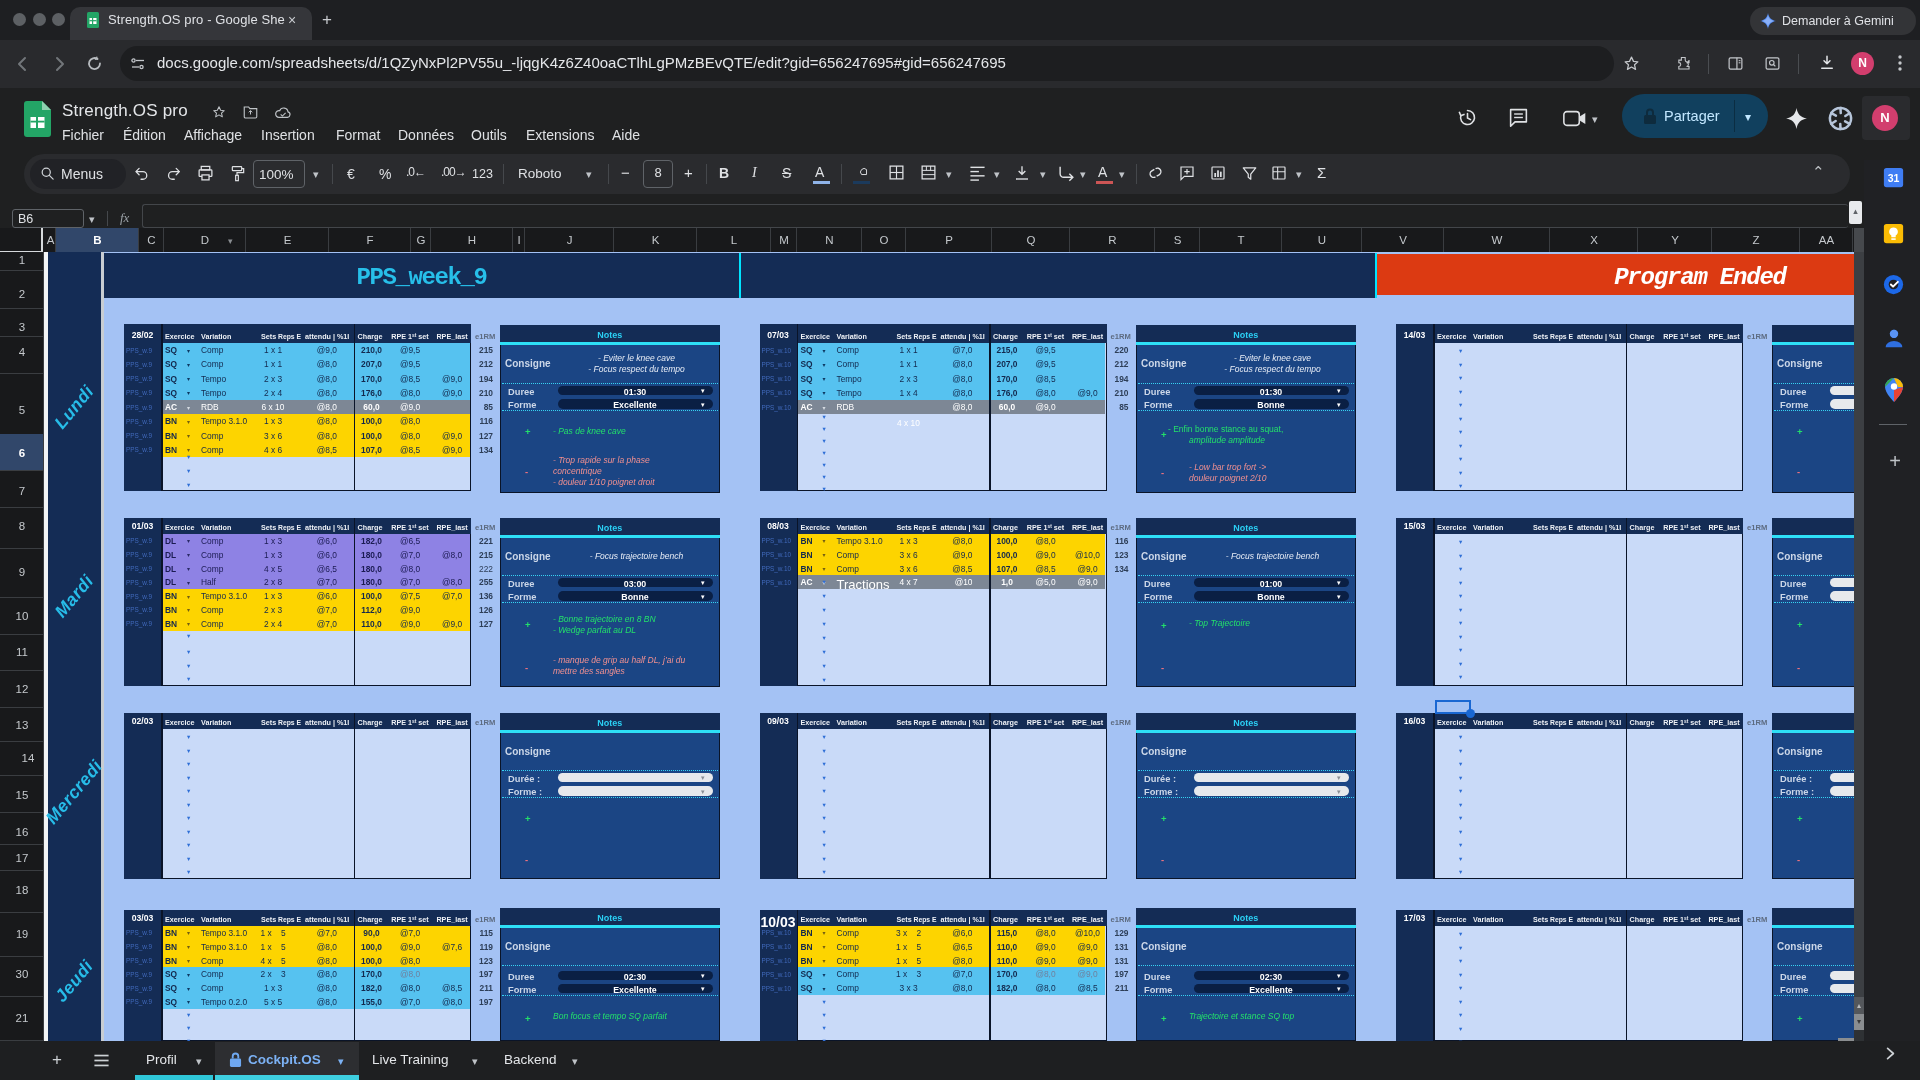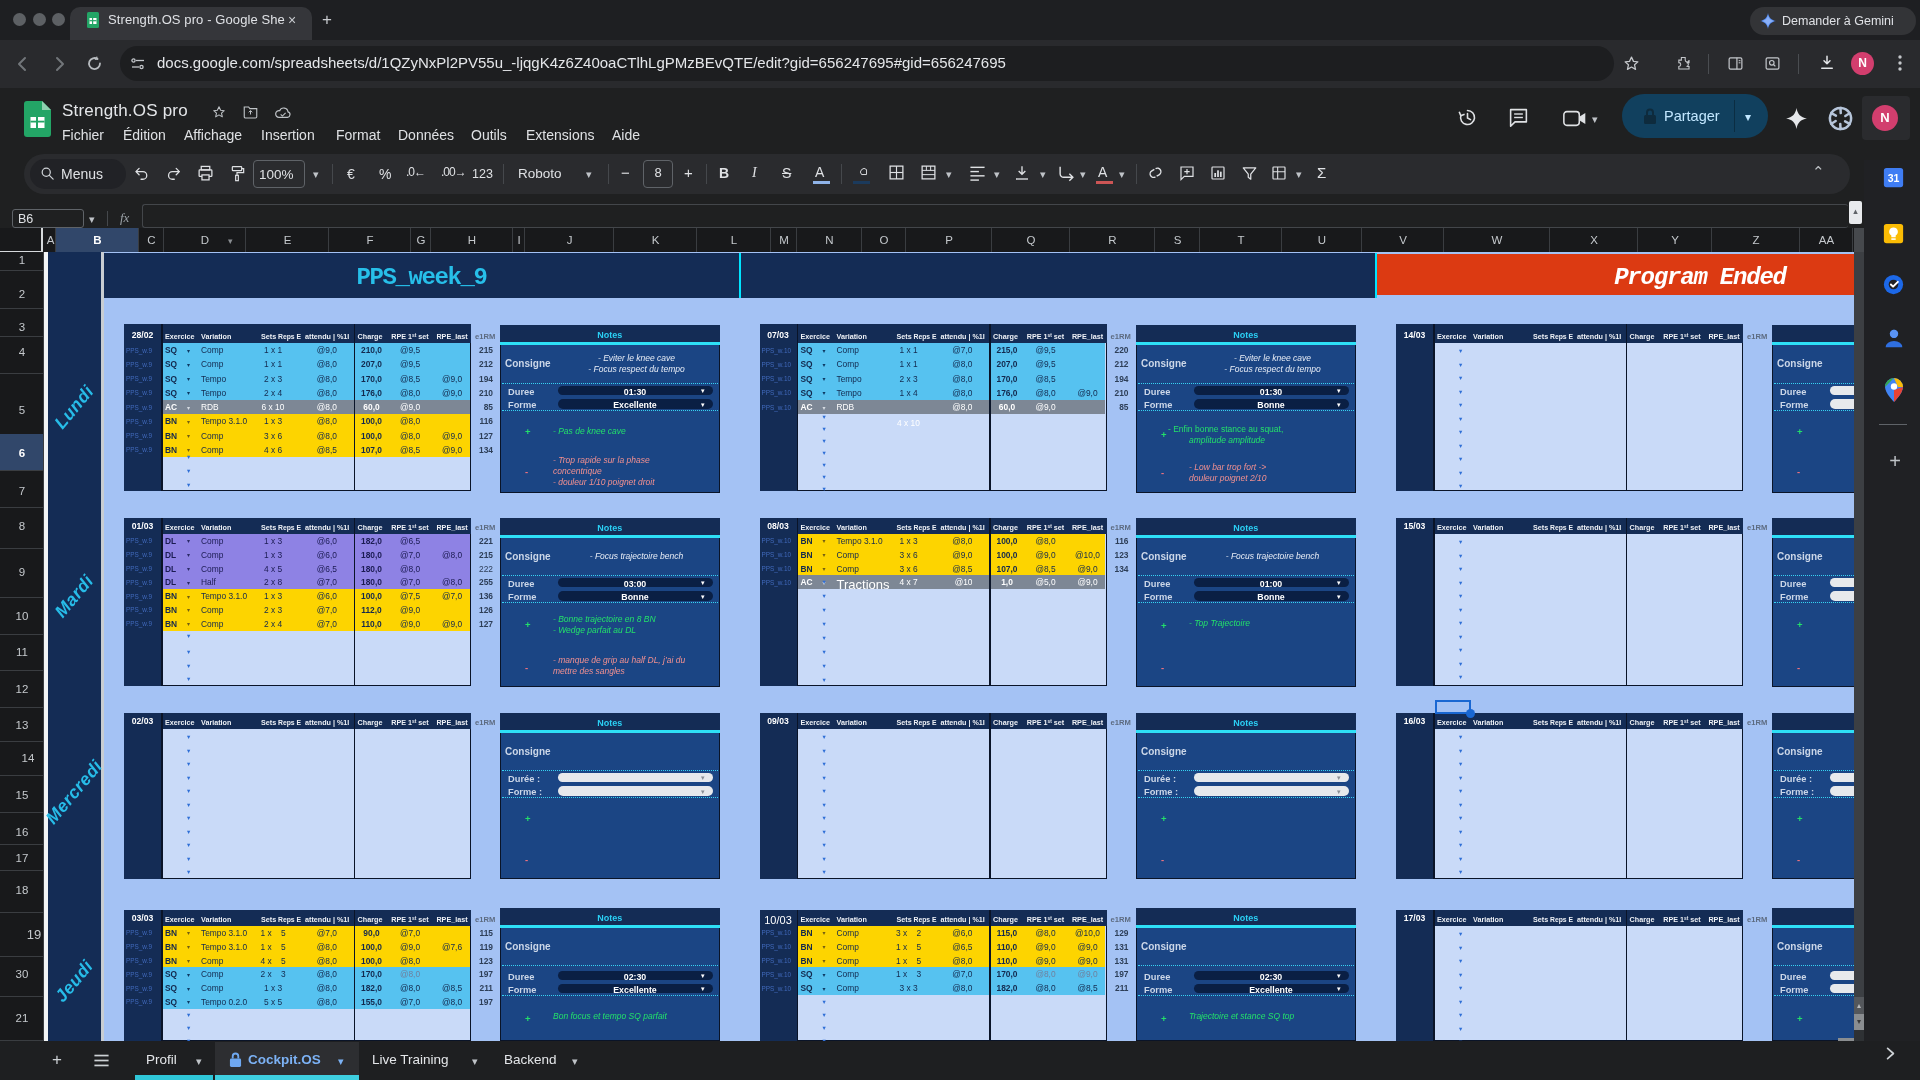--- a/index.html
+++ b/index.html
@@ -360,21 +360,21 @@
 <div class="t" style="left:0px;top:752px;font-size:11.5px;color:#c5c9cd;text-align:left;width:56px;text-align:center">14</div>
 <div class="" style="left:0px;top:812px;width:44px;height:1px;background:#3a3d41"></div>
 <div class="t" style="left:0px;top:789px;font-size:11.5px;color:#c5c9cd;text-align:left;width:44px;text-align:center">15</div>
 <div class="" style="left:0px;top:844px;width:44px;height:1px;background:#3a3d41"></div>
 <div class="t" style="left:0px;top:826px;font-size:11.5px;color:#c5c9cd;text-align:left;width:44px;text-align:center">16</div>
 <div class="" style="left:0px;top:870px;width:44px;height:1px;background:#3a3d41"></div>
 <div class="t" style="left:0px;top:852px;font-size:11.5px;color:#c5c9cd;text-align:left;width:44px;text-align:center">17</div>
 <div class="" style="left:0px;top:912px;width:44px;height:1px;background:#3a3d41"></div>
 <div class="t" style="left:0px;top:884px;font-size:11.5px;color:#c5c9cd;text-align:left;width:44px;text-align:center">18</div>
 <div class="" style="left:0px;top:956px;width:44px;height:1px;background:#3a3d41"></div>
-<div class="t" style="left:12px;top:928px;font-size:13px;color:#c5c9cd;text-align:left;width:44px;text-align:center">19</div>
+<div class="t" style="left:0px;top:928px;font-size:11px;color:#c5c9cd;text-align:left;width:44px;text-align:center">19</div>
 <div class="" style="left:0px;top:996px;width:44px;height:1px;background:#3a3d41"></div>
 <div class="t" style="left:0px;top:968px;font-size:11.5px;color:#c5c9cd;text-align:left;width:44px;text-align:center">30</div>
 <div class="" style="left:0px;top:1040px;width:44px;height:1px;background:#3a3d41"></div>
 <div class="t" style="left:0px;top:1012px;font-size:11.5px;color:#c5c9cd;text-align:left;width:44px;text-align:center">21</div>
 <div class="" style="left:43px;top:252px;width:1px;height:790px;background:#3a3d41"></div>
 <div id="sheet" style="left:44px;top:252px;width:1810px;height:790px;overflow:hidden;background:#a4c2f4">
     <div style="left:0px;top:0px;width:4px;height:790px;background:#f2f4f6"></div>
     <div style="left:4px;top:0px;width:53px;height:790px;background:#142c55"></div>
     <div style="left:57px;top:0px;width:3px;height:790px;background:#c8cdd2"></div>
     <div class="t" style="left:-30px;top:145px;width:120px;text-align:center;font-size:17.5px;color:#27bce8;font-weight:bold;font-style:italic;transform:rotate(-50deg);letter-spacing:0.5px">Lundi</div>
@@ -1000,21 +1000,21 @@
     <div class="t" style="left:1293px;top:522.0px;font-size:7px;color:#8a8f96;text-align:left;">▾</div>
     <div class="t" style="left:1100px;top:535px;font-size:9.3px;color:#ccd7e8;text-align:left;font-weight:bold">Forme :</div>
     <div style="left:1149.5px;top:534px;width:155px;height:9.8px;background:#e7e9ec;border-radius:5px"></div>
     <div class="t" style="left:1293px;top:535.5px;font-size:7px;color:#8a8f96;text-align:left;">▾</div>
     <div class="t" style="left:1117px;top:562px;font-size:9.5px;color:#23e06a;text-align:left;font-weight:bold">+</div>
     <div class="t" style="left:1117px;top:603px;font-size:9.5px;color:#f0737f;text-align:left;font-weight:bold">-</div>
     <div style="left:715.5px;top:658px;width:347px;height:131px;background:#c9daf8;border:1.5px solid #0a1428"></div>
     <div style="left:715.5px;top:658px;width:37px;height:131px;background:#142c55"></div>
     <div style="left:752.5px;top:658px;width:310px;height:16px;background:#142c55"></div>
     <div style="left:752.5px;top:658px;width:1.5px;height:131px;background:#0a1428"></div>
-    <div class="t" style="left:715.5px;top:662px;width:37px;font-size:11px;color:#fff;text-align:center;font-weight:normal">10/03</div>
+    <div class="t" style="left:715.5px;top:662px;width:37px;font-size:14px;color:#fff;text-align:center;font-weight:bold">10/03</div>
     <div class="t" style="left:756.5px;top:663.5px;font-size:7.2px;color:#eef1f6;text-align:left;font-weight:bold">Exercice</div>
     <div class="t" style="left:792.5px;top:663.5px;font-size:7.2px;color:#eef1f6;text-align:left;font-weight:bold">Variation</div>
     <div class="t" style="left:852.5px;top:663.5px;font-size:7.2px;color:#eef1f6;text-align:left;font-weight:bold">Sets</div>
     <div class="t" style="left:869.5px;top:663.5px;font-size:6.8px;color:#eef1f6;text-align:left;font-weight:bold">Reps E</div>
     <div class="t" style="left:896.5px;top:663.5px;font-size:7.2px;color:#eef1f6;text-align:left;font-weight:bold">attendu | %1I</div>
     <div class="t" style="left:948.5px;top:663.5px;width:26px;font-size:7.2px;color:#eef1f6;text-align:center;font-weight:bold">Charge</div>
     <div class="t" style="left:982.5px;top:663.5px;width:38px;font-size:7.2px;color:#eef1f6;text-align:center;font-weight:bold">RPE 1ˢᵗ set</div>
     <div class="t" style="left:1027.5px;top:663.5px;width:32px;font-size:7.2px;color:#eef1f6;text-align:center;font-weight:bold">RPE_last</div>
     <div class="t" style="left:1066.5px;top:663.5px;font-size:7.6px;color:#5d6b80;text-align:left;font-weight:bold">e1RM</div>
     <div style="left:754.0px;top:674px;width:307px;height:13.8px;background:#fdd400"></div>

